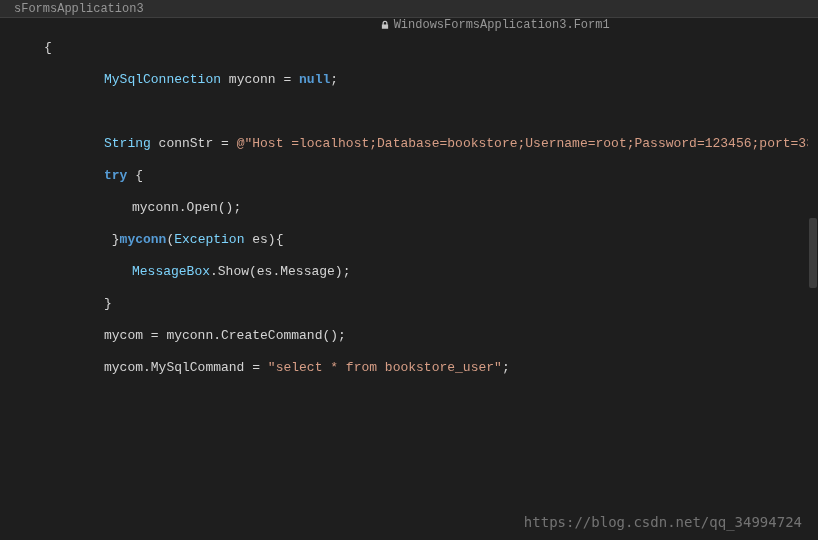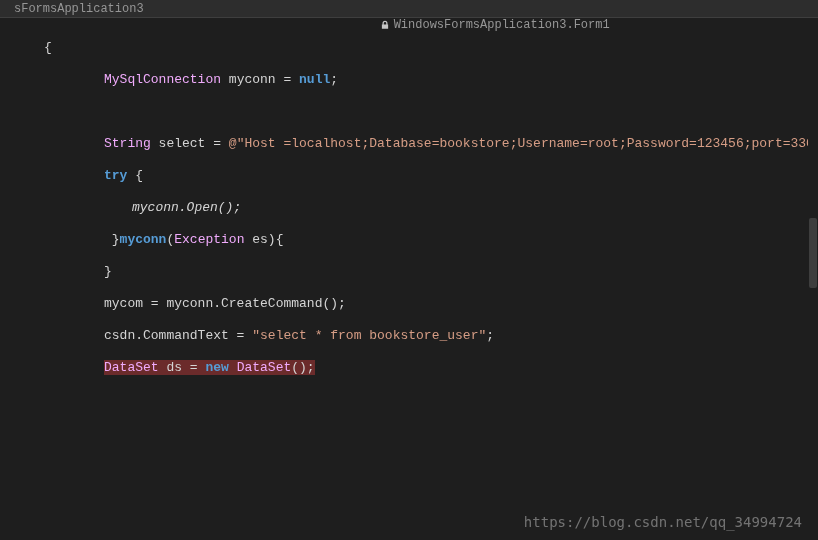--- a/index.html
+++ b/index.html
@@ -39,23 +39,23 @@
       left: 12px;
       top: 18px;
       right: 0;
       bottom: 0;
       padding: 6px 8px 8px 8px;
       white-space: pre;
       overflow: hidden;
     }
     .ln { display: block; height: 16px; }
     .i2 { padding-left: 84px; }
-    .i3 { padding-left: 112px; font-style: italic; }
+    .i3 { padding-left: 112px; }
     .kw { color: #569cd6; font-weight: bold; }
-    .type { color: #f0abfc; }
+    .type { color: #7dd3fc; }
     .str { color: #d69d85; }
     .com { color: #57a64a; }
     .hl-red { background: #6b2b2b; }
     .watermark {
       position: absolute;
       bottom: 10px;
       right: 16px;
       color: #888;
       font-size: 14px;
       font-family: Consolas, monospace;
@@ -96,28 +96,28 @@
     <span>WindowsFormsApplication3.Form1</span>
   </div>
 </div>
 
 <div class="gutter"></div>
 
 <div class="editor">
 <span class="ln brace"><span>{</span></span>
 <span class="ln i2"><span class="type">MySqlConnection</span><span> myconn = </span><span class="kw">null</span><span>;</span></span>
 <span class="ln"> </span>
-<span class="ln i2"><span class="type">String</span><span> select = </span><span class="str">@"Host =localhost;Database=bookstore;Username=root;Password=123456;port=3306"</span></span>
+<span class="ln i2"><span class="type">String</span><span> connStr = </span><span class="str">@"Host =localhost;Database=bookstore;Username=root;Password=123456;port=3306"</span></span>
 <span class="ln i2"><span class="kw">try</span><span> {</span></span>
 <span class="ln i3"><span>myconn.Open();</span></span>
 <span class="ln i2"><span> }</span><span class="kw">myconn</span><span>(</span><span class="type">Exception</span><span> es){</span></span>
+<span class="ln i3"><span class="type">MessageBox</span><span>.Show(es.Message);</span></span>
 <span class="ln i2"><span>}</span></span>
 <span class="ln i2"><span>mycom = myconn.CreateCommand();</span></span>
-<span class="ln i2"><span>csdn.CommandText = </span><span class="str">"select * from bookstore_user"</span><span>;</span></span>
-<span class="ln i2"><span class="hl-red"><span class="type">DataSet</span><span> ds = </span><span class="kw">new</span><span> </span><span class="type">DataSet</span><span>();</span></span></span>
+<span class="ln i2"><span>mycom.MySqlCommand = </span><span class="str">"select * from bookstore_user"</span><span>;</span></span>
 
 
 
 
 
 
 
 
 
 

